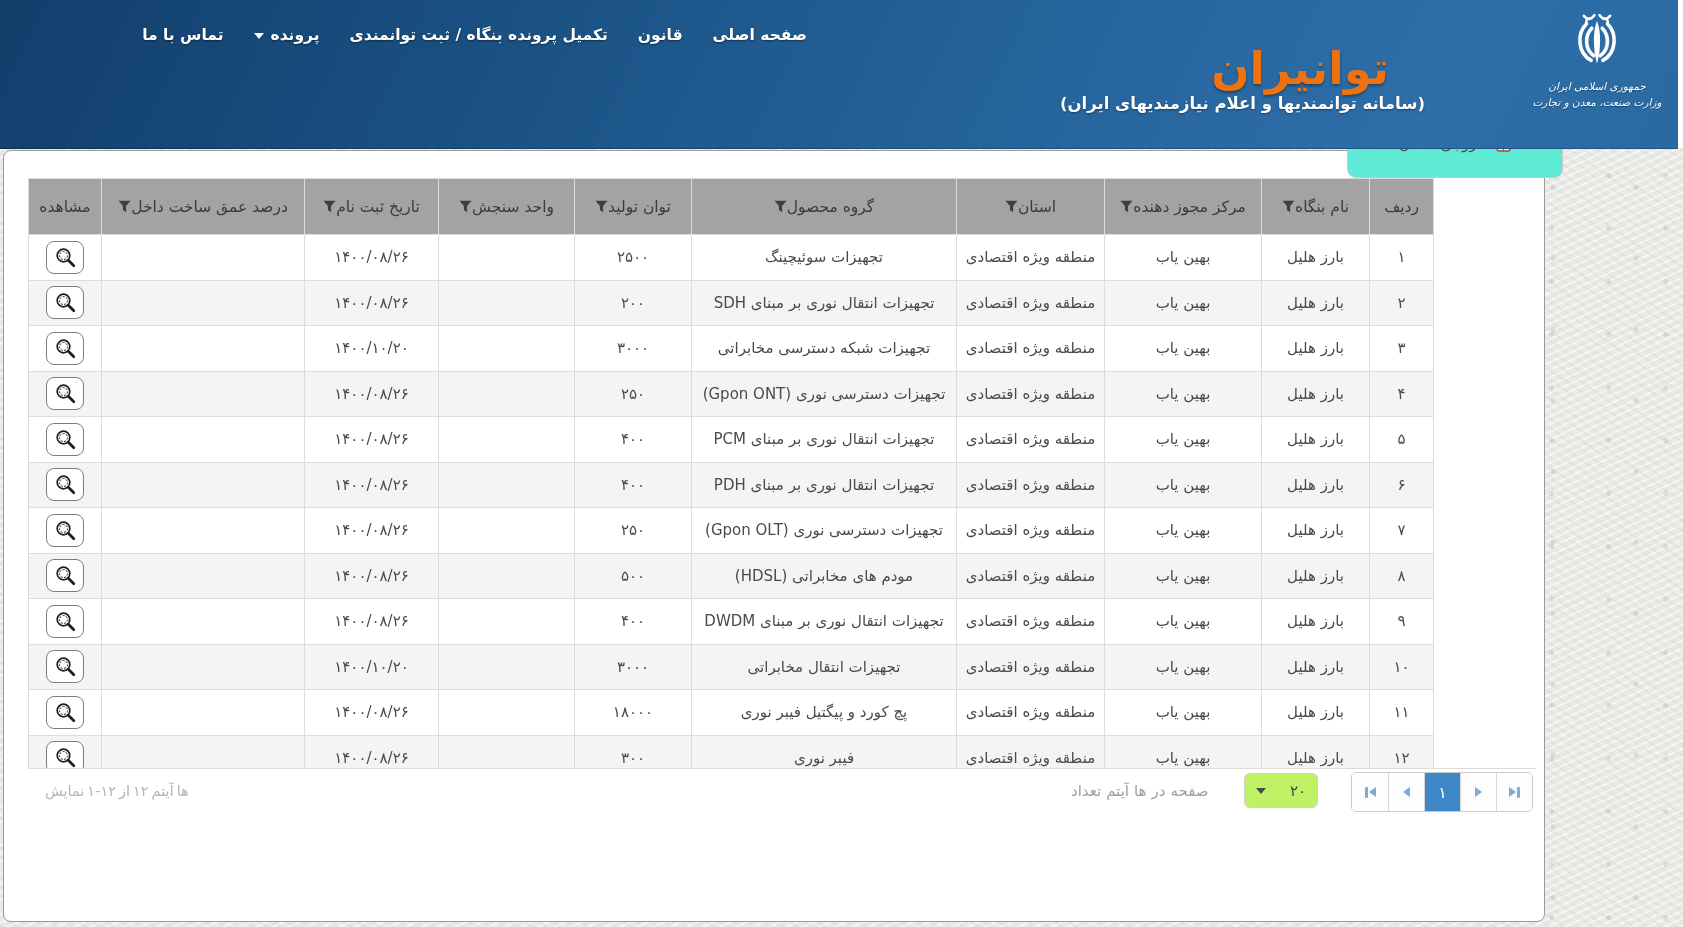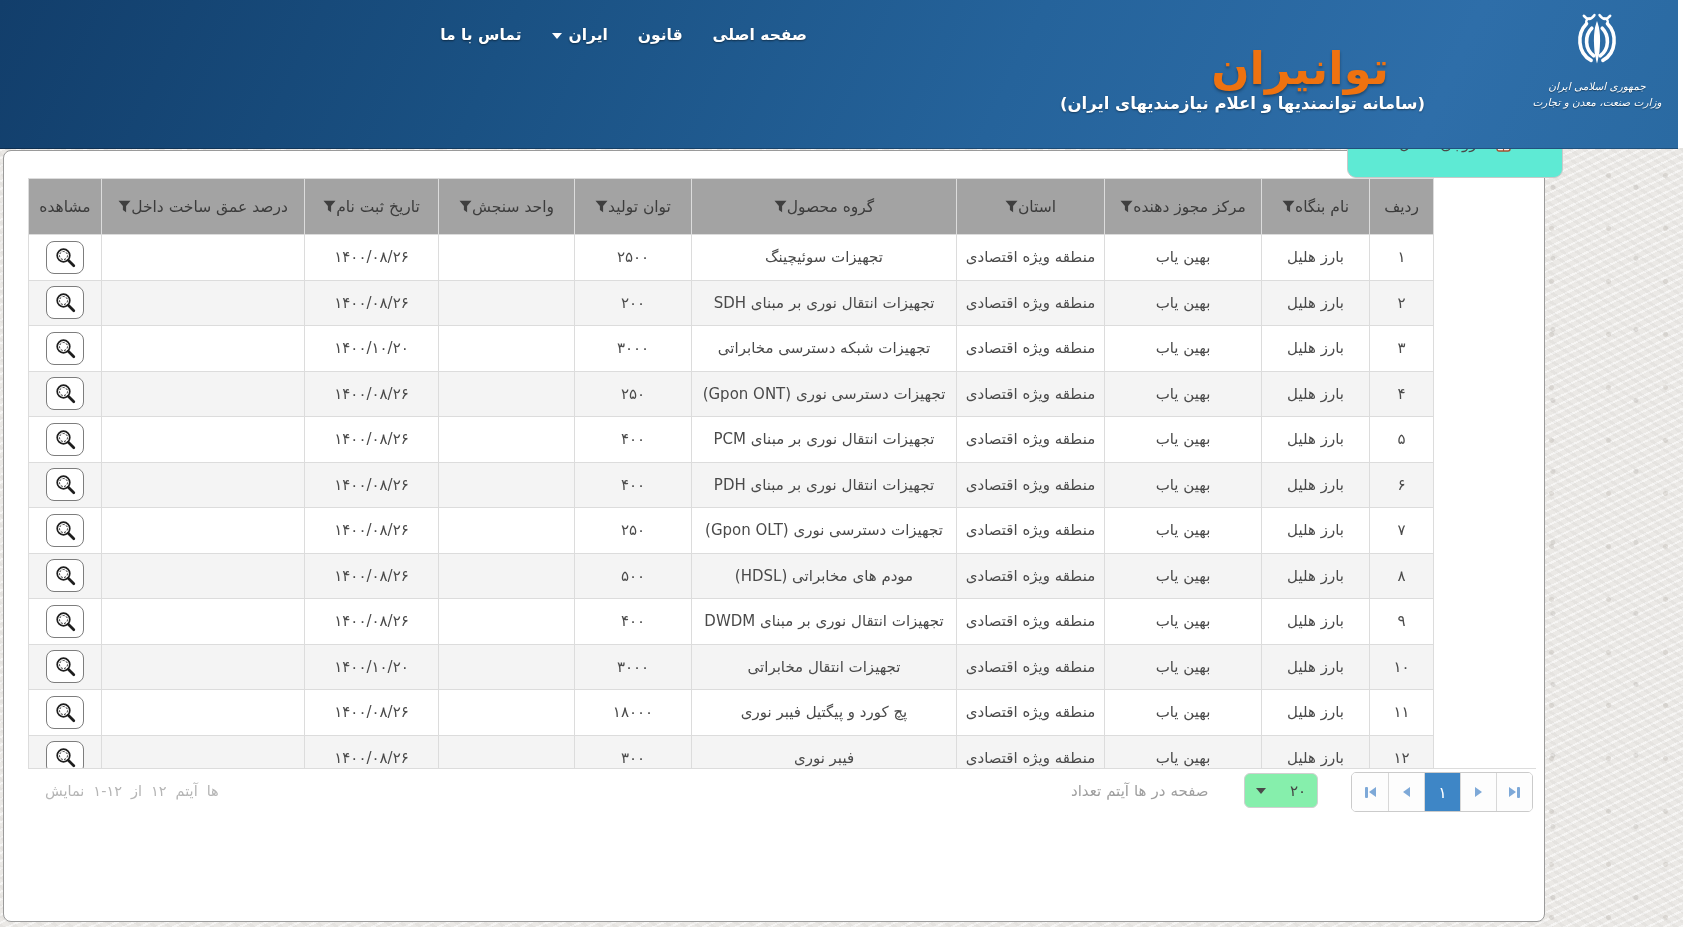--- a/index.html
+++ b/index.html
@@ -66,30 +66,30 @@
     font-size:15px;color:#4a4a4a;padding:0 6px;overflow:hidden;white-space:nowrap;
   }
   .grid tbody tr:nth-child(even) td{background:#f4f4f4;}
   .view-btn{
     width:38px;height:33px;background:#fff;border:1px solid #7d7d7d;border-radius:8px;
     display:inline-flex;align-items:center;justify-content:center;cursor:pointer;padding:0;
   }
   
   .pager{position:absolute;left:24px;top:617px;width:1508px;height:44px;border-top:1px solid #dcdcdc;background:#fff;}
   .pager-info{
-    position:absolute;left:17px;top:0;height:44px;display:flex;align-items:center;gap:9px;
+    position:absolute;left:17px;top:0;height:44px;display:flex;align-items:center;gap:3px;
     direction:ltr;color:#b5b5b5;font-size:14.5px;
   }
   .pagesize-label{
     position:absolute;left:1043px;top:0;height:44px;display:flex;align-items:center;gap:5px;
     direction:ltr;color:#9e9e9e;font-size:15px;
   }
   .pagesize-select{
     position:absolute;left:1216px;top:4px;width:74px;height:35px;box-sizing:border-box;
-    background:#86efac;border:1px solid #d0d0d0;border-radius:6px;cursor:pointer;
+    background:#bef264;border:1px solid #d0d0d0;border-radius:6px;cursor:pointer;
     display:flex;direction:rtl;align-items:center;justify-content:space-between;padding:0 11px;
   }
   .pagesize-value{font-size:15px;color:#444;}
   .select-caret{width:0;height:0;border:5px solid transparent;border-top:6px solid #4a4a4a;margin-top:5px;}
   .pager-group{
     position:absolute;left:1323px;top:3px;height:38px;display:flex;
     border:1px solid #cbcbcb;border-radius:5px;overflow:hidden;background:#fdfdfd;
   }
   .pg-btn{
     width:36px;height:38px;display:flex;align-items:center;justify-content:center;gap:1px;
@@ -106,21 +106,24 @@
 
 <header class="top-banner">
   <nav class="main-nav">
       <div class="nav-item">
         <span>صفحه اصلی</span>
       </div>
       <div class="nav-item">
         <span>قانون</span>
       </div>
       <div class="nav-item">
-        <span>ایران</span>
+        <span>تکمیل پرونده بنگاه / ثبت توانمندی</span>
+      </div>
+      <div class="nav-item">
+        <span>پرونده</span>
         <span class="nav-caret"></span>
       </div>
       <div class="nav-item">
         <span>تماس با ما</span>
       </div>
     </nav>
 
   <div class="brand">
     <div class="brand-title">توانیران</div>
     <div class="brand-subtitle">(سامانه توانمندیها و اعلام نیازمندیهای ایران)</div>

